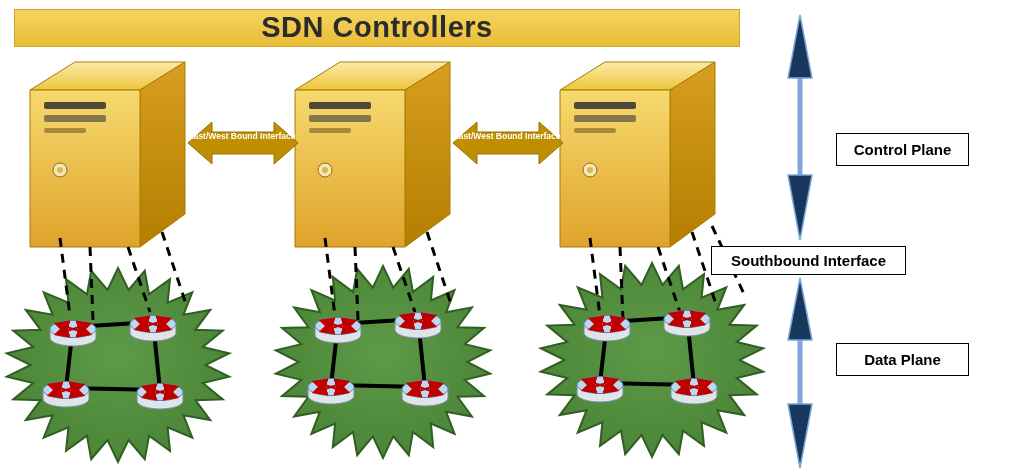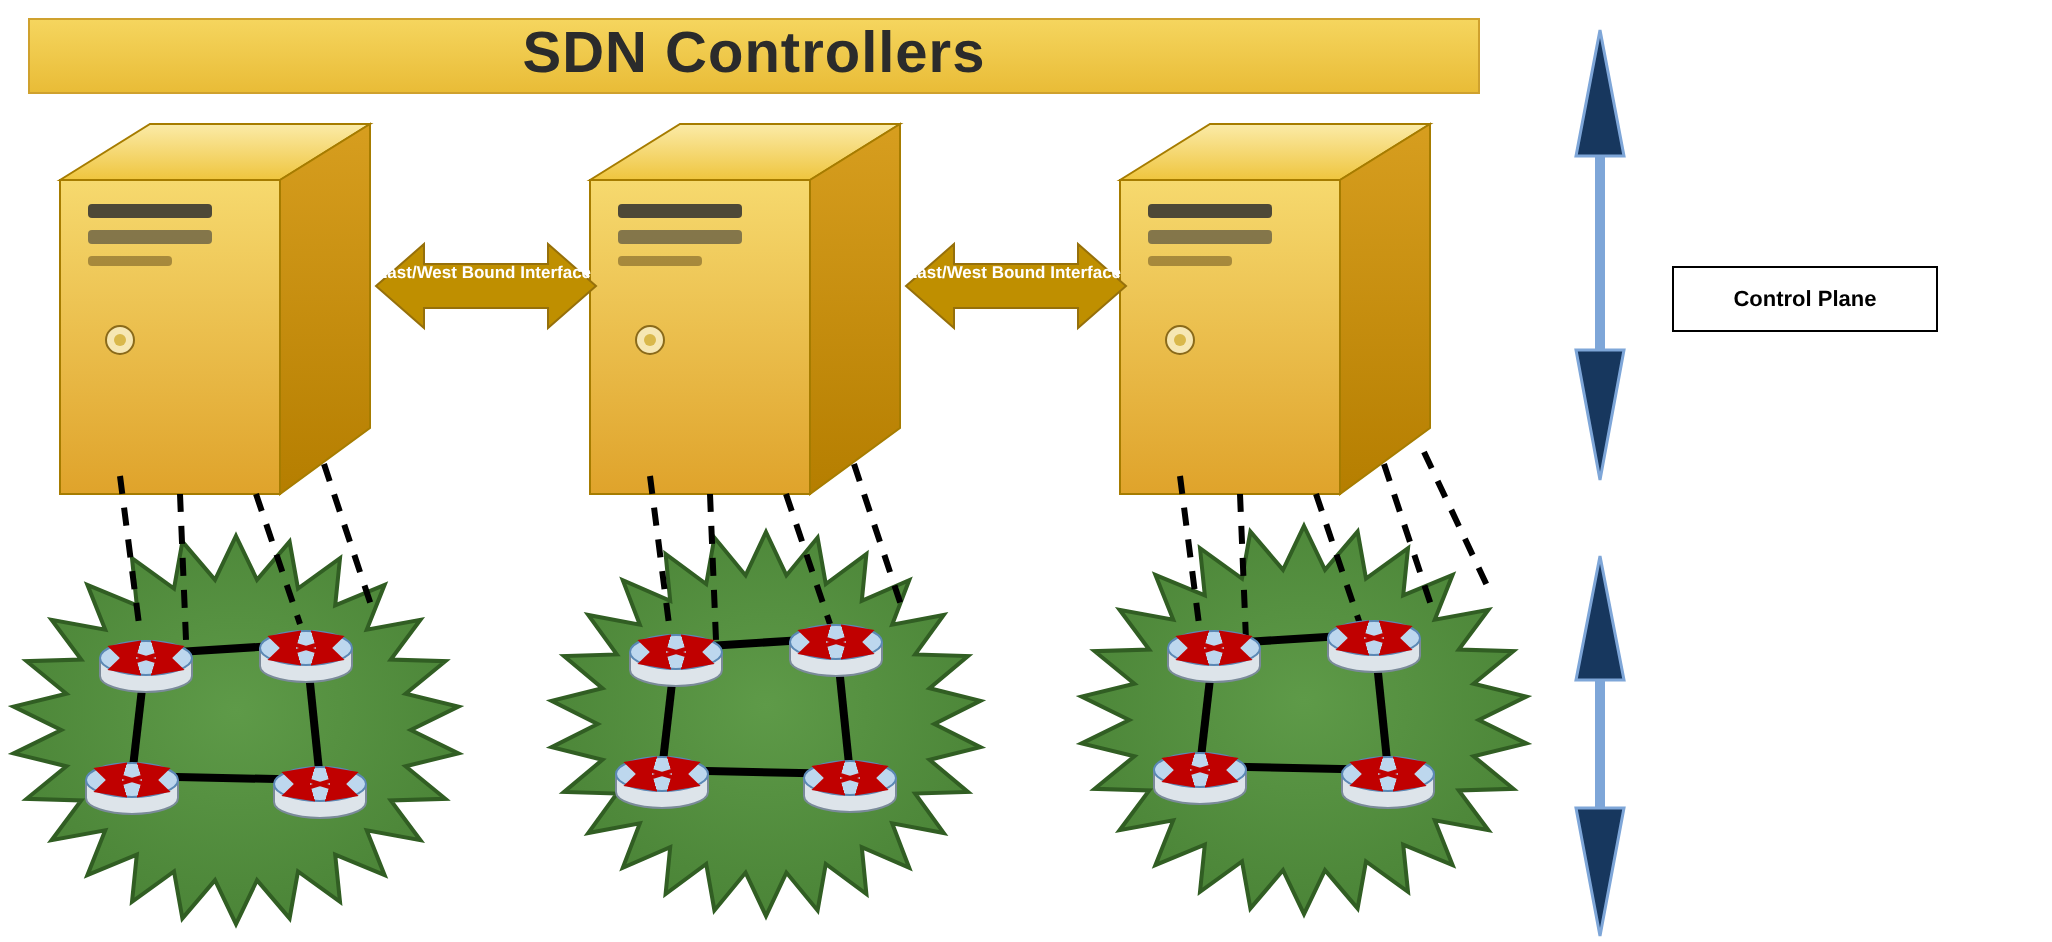--- a/index.html
+++ b/index.html
@@ -17,21 +17,21 @@
   }
   .ew-label{
     position:absolute;width:110px;text-align:left;
     color:#ffffff;font-weight:700;font-size:8.5px;line-height:1.25;
   }
   #ew1{left:188px;top:131px;}
   #ew2{left:453px;top:131px;}
   .box-label{
     position:absolute;background:#ffffff;border:1px solid #000000;
     box-sizing:border-box;display:flex;align-items:center;justify-content:center;
-    font-weight:700;font-size:11px;color:#000000;
+    font-weight:700;font-size:15px;color:#000000;
   }
   #control-box{left:836px;top:133px;width:133px;height:33px;}
   #south-box{left:711px;top:246px;width:195px;height:29px;}
   #data-box{left:836px;top:343px;width:133px;height:33px;}
 </style>
 </head>
 <body>
 
 <div class="canvas">
 
@@ -158,13 +158,15 @@
       <polygon points="800,468 812,404 788,404" fill="#17375E" stroke="#7EA6D8" stroke-width="1.5"></polygon>
     </g>
   </svg>
 
   <div class="banner">SDN Controllers</div>
 
   <div class="ew-label" id="ew1">East/West Bound Interface</div>
   <div class="ew-label" id="ew2">East/West Bound Interface</div>
 
   <div class="box-label" id="control-box">Control Plane</div>
+  <div class="box-label" id="south-box">Southbound Interface</div>
+  <div class="box-label" id="data-box">Data Plane</div>
 </div>
 
 </body></html>

